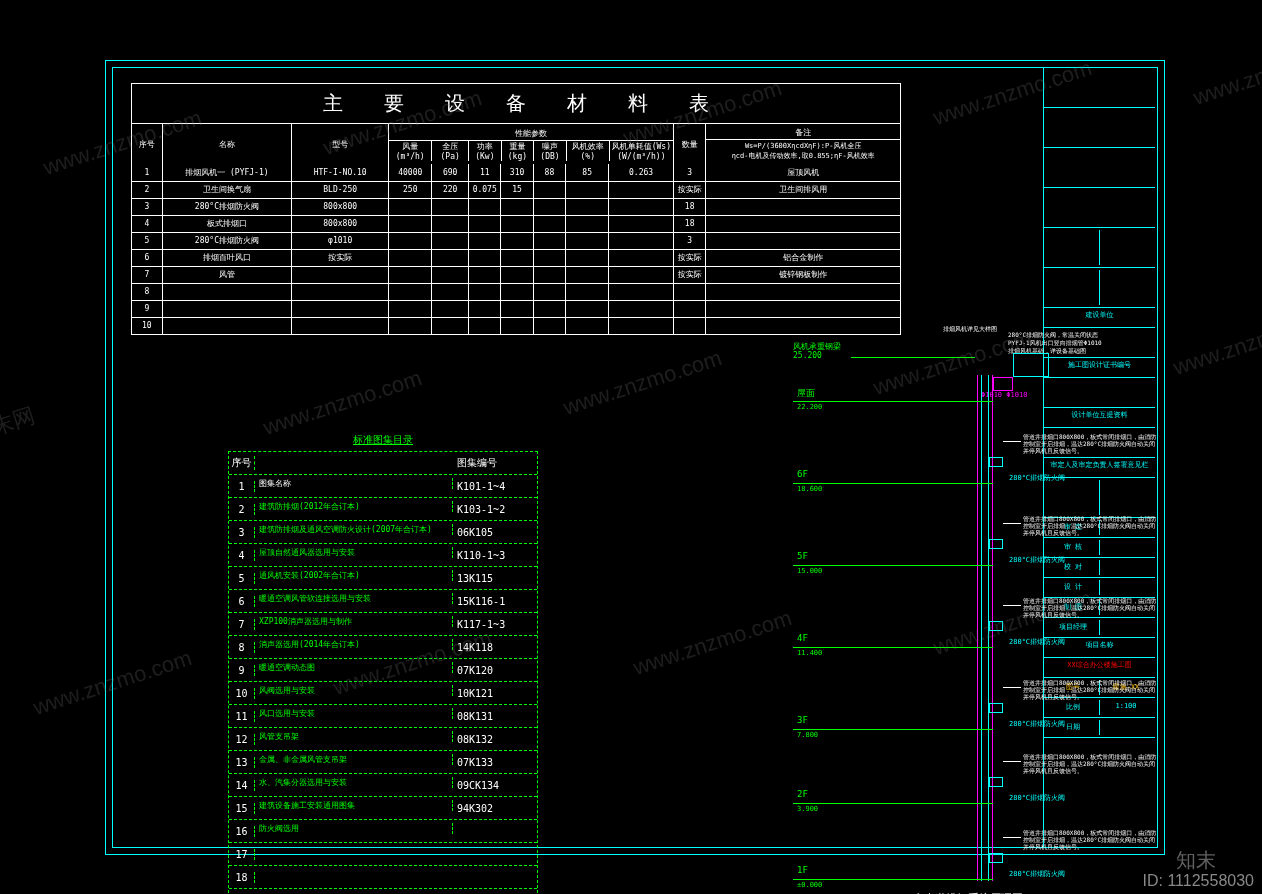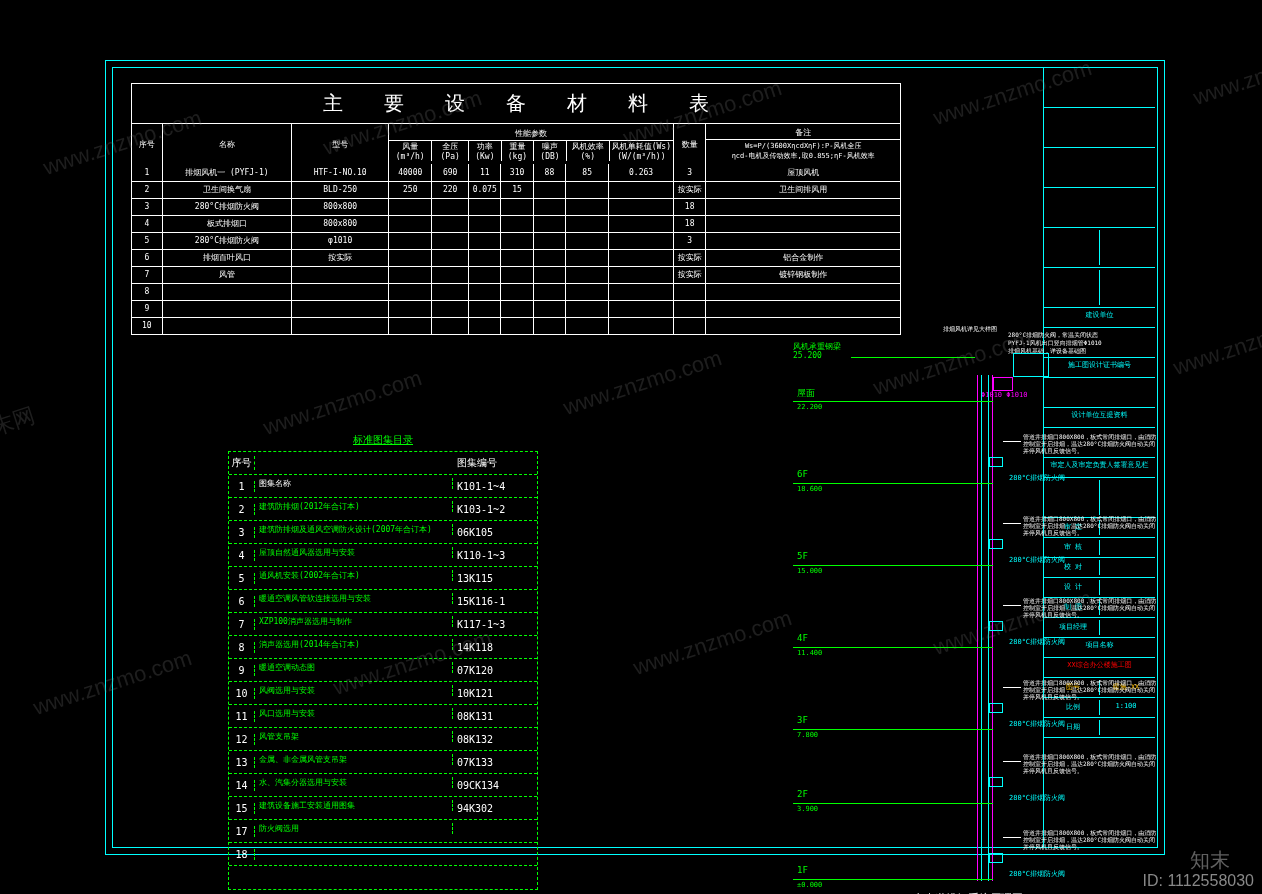--- a/index.html
+++ b/index.html
@@ -45,21 +45,21 @@
   .damper { position:absolute; width:14px; height:10px; border:1px solid #0ff; left: 196px; }
   .note-line { position:absolute; border-top:1px solid #fff; }
   .note-txt { position:absolute; color:#fff; font-size:6px; line-height:1.2; width:135px; }
   .sub-note { position:absolute; color:#0ff; font-size:7px; }
   .fan-box { position:absolute; left: 220px; top: 20px; width: 36px; height: 24px; border:1px solid #0ff; }
   .fan-circle { position:absolute; left: 200px; top: 44px; width: 20px; height: 14px; border:1px solid #f0f; }
   .top-leaders { position:absolute; color:#fff; font-size:6px; }
   .dia-title { position:absolute; left: 120px; top: 558px; color:#fff; font-size:11px; }
   .roof-tag { position:absolute; color:#0f0; font-size:8px; }
   .id-label { position:absolute; right: 8px; bottom: 4px; color: #888; font-size: 16px; font-family: sans-serif; }
-  .logo-wm { position:absolute; right:32px; bottom:20px; color:rgba(160,160,160,0.6); font-size:20px; font-family:Liberation Sans, sans-serif;margin-top:32px; }
+  .logo-wm { position:absolute; right:46px; bottom:20px; color:rgba(160,160,160,0.6); font-size:20px; font-family:Liberation Sans, sans-serif;margin-top:32px; }
   .dim-txt { position:absolute; color:#f0f; font-size:7px; }
 </style>
 </head>
 <body>
 
 <div class="frame-outer"></div>
 <div class="frame-inner">
 
   <div class="title-panel">
     <div class="tp-row h40"></div>
@@ -392,20 +392,25 @@
         </div>
         <div class="rr">
           <div class="rc1">14</div>
           <div class="rc2">建筑设备施工安装通用图集</div>
           <div class="rc3">09CK134</div>
         </div>
         <div class="rr">
           <div class="rc1">15</div>
           <div class="rc2">防火阀选用</div>
           <div class="rc3">94K302</div>
+        </div>
+        <div class="rr">
+          <div class="rc1">16</div>
+          <div class="rc2"></div>
+          <div class="rc3"></div>
         </div>
         <div class="rr">
           <div class="rc1">17</div>
           <div class="rc2"></div>
           <div class="rc3"></div>
         </div>
         <div class="rr">
           <div class="rc1">18</div>
           <div class="rc2"></div>
           <div class="rc3"></div>

